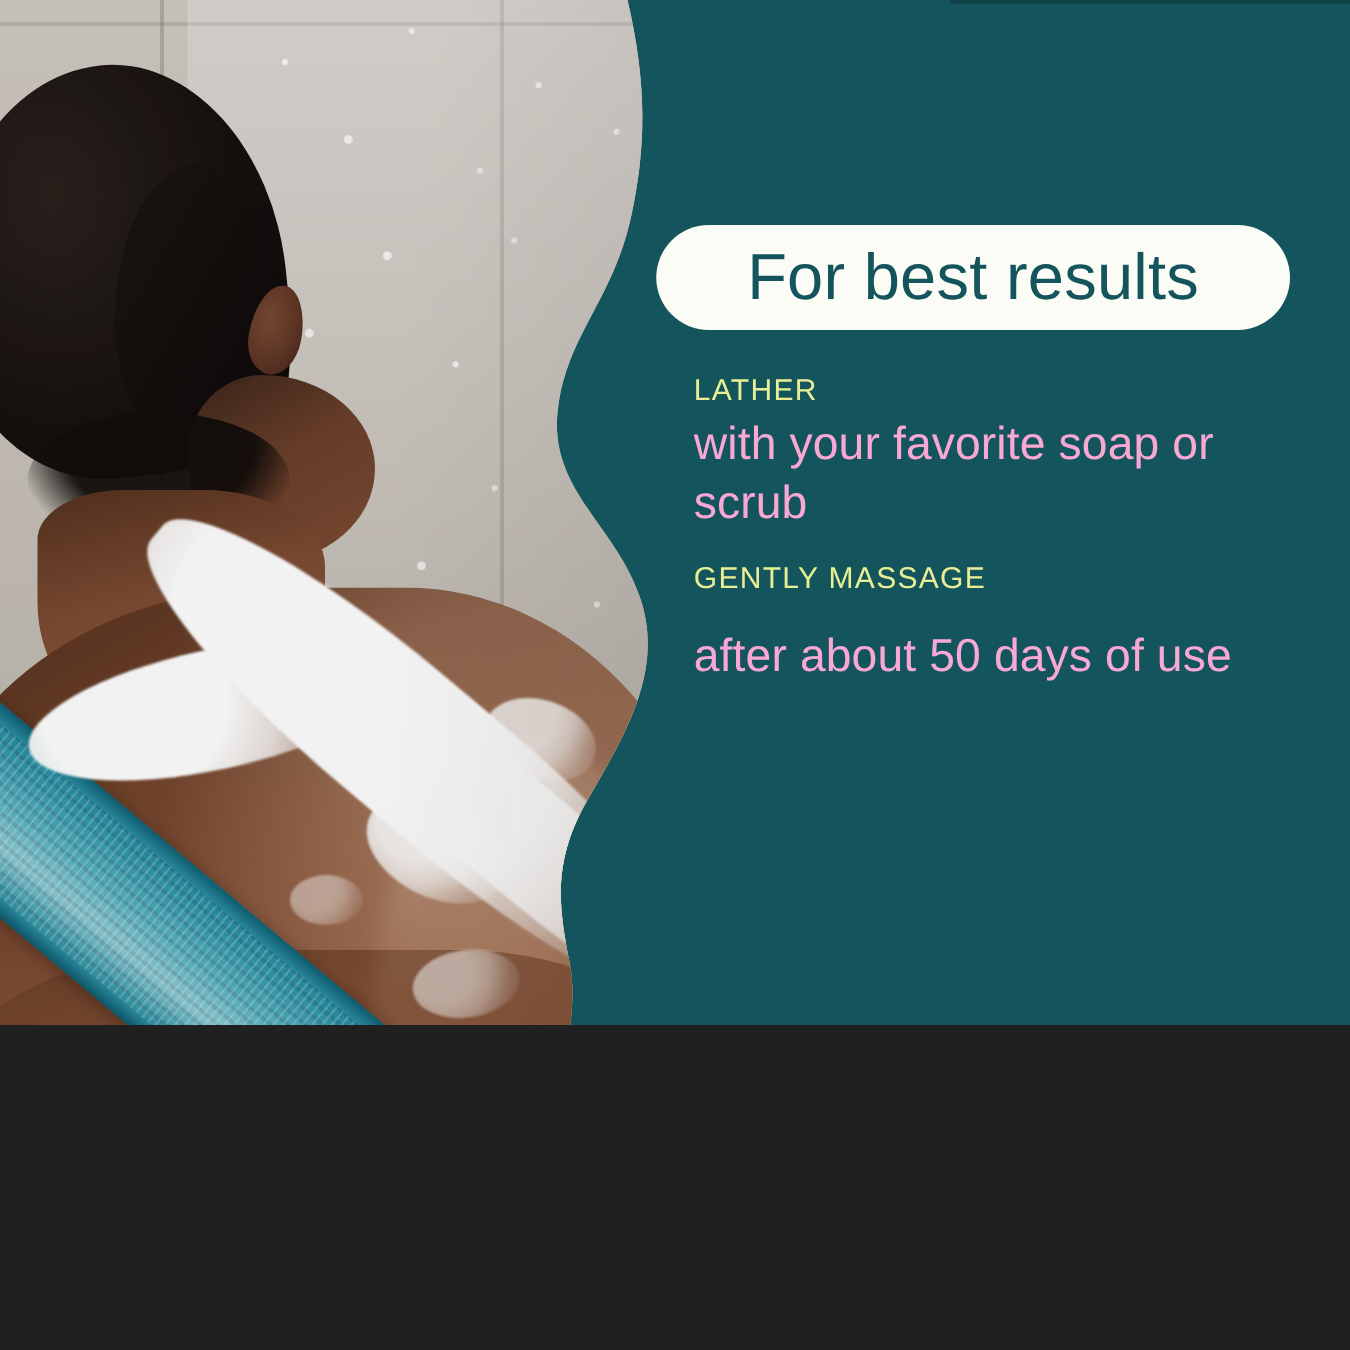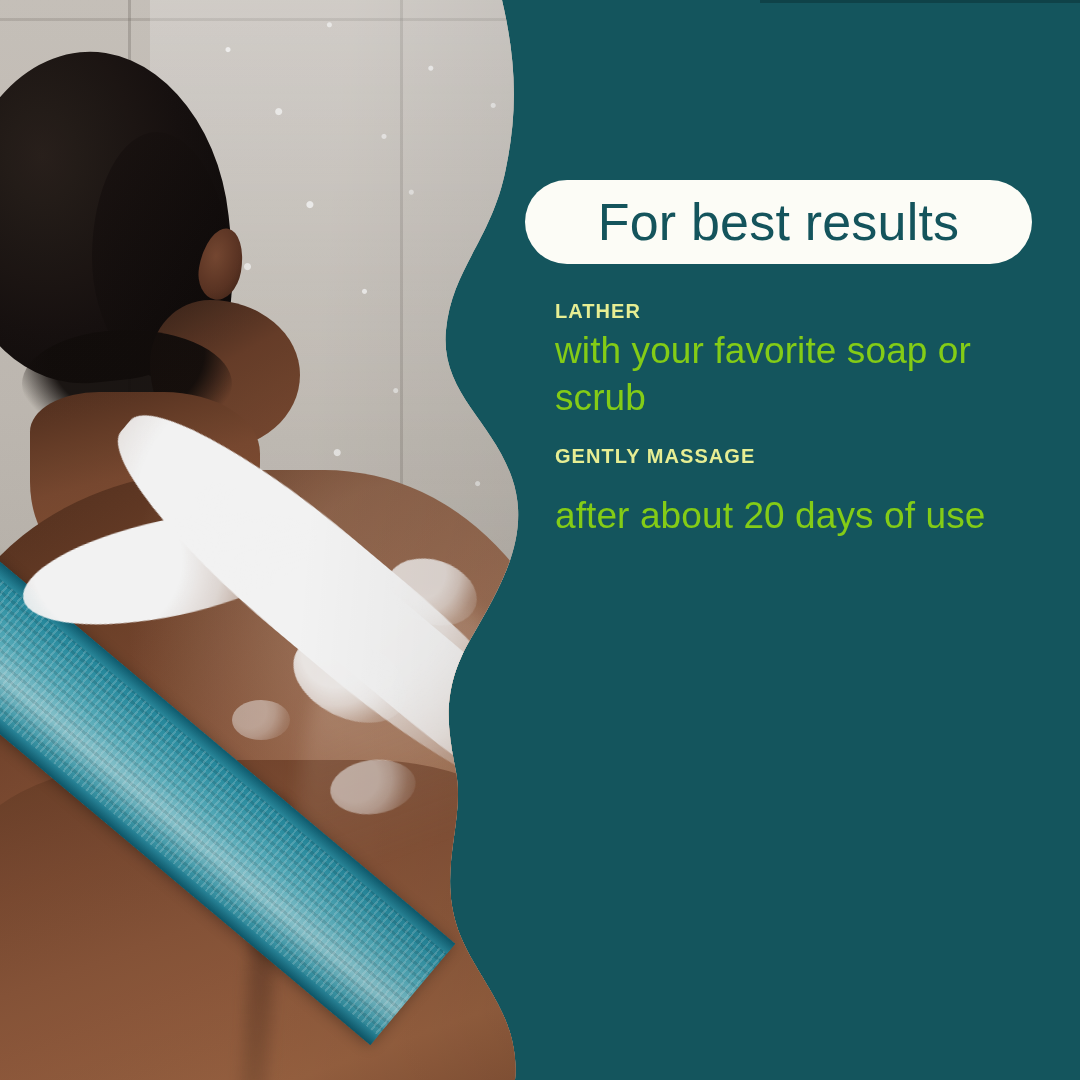--- a/index.html
+++ b/index.html
@@ -5,21 +5,21 @@
 <style>
   * { margin:0; padding:0; box-sizing:border-box; }
   html,body { background:#202020; }
   body {
     font-family:"Liberation Sans","DejaVu Sans",sans-serif;
     -webkit-font-smoothing:antialiased;
   }
 
   .stage{
     position:relative;
-    width:1080px; height:1080px;
+    width:1080px; height:820px;
     overflow:hidden;
     background:#14555D;
   }
 
   
   .photo-clip{
     position:absolute; inset:0;
     width:540px; height:1080px;
     overflow:hidden;
     -webkit-clip-path:url(#waveClip);
@@ -220,29 +220,29 @@
     line-height:1;
   }
 
   
   .steps{ position:absolute; left:30px; top:300px; width:500px; }
   .step{ margin-bottom:26px; }
   .step:last-child{ margin-bottom:0; }
   .step-label{
     display:block;
     color:#E7EE93;
-    font-size:20px;
-    font-weight:700;
+    font-size:24px;
+    font-weight:400;
     letter-spacing:1.05px;
     line-height:1.1;
     margin-bottom:6px;
   }
   .step-text{
     display:block;
-    color:#84cc16;
+    color:#f9a8d4;
     font-size:37px;
     font-weight:400;
     line-height:1.26;
     letter-spacing:.1px;
     max-width:480px;
   }
   .step-1{ margin-bottom:24px; }
   .step-2{ margin-bottom:24px; }
   .step-3{ }
   .step-4{ margin-bottom:28px; }
@@ -322,19 +322,19 @@
         <span class="step-text">with your favorite soap or scrub</span>
       </div>
 
 
       <div class="step step-3">
         <span class="step-label">GENTLY MASSAGE</span>
       </div>
 
 
       <div class="step step-5">
-        <span class="step-text">after about 20 days of use</span>
+        <span class="step-text">after about 50 days of use</span>
       </div>
 
     </div>
   </div>
 
 </div>
 
 </body></html>

